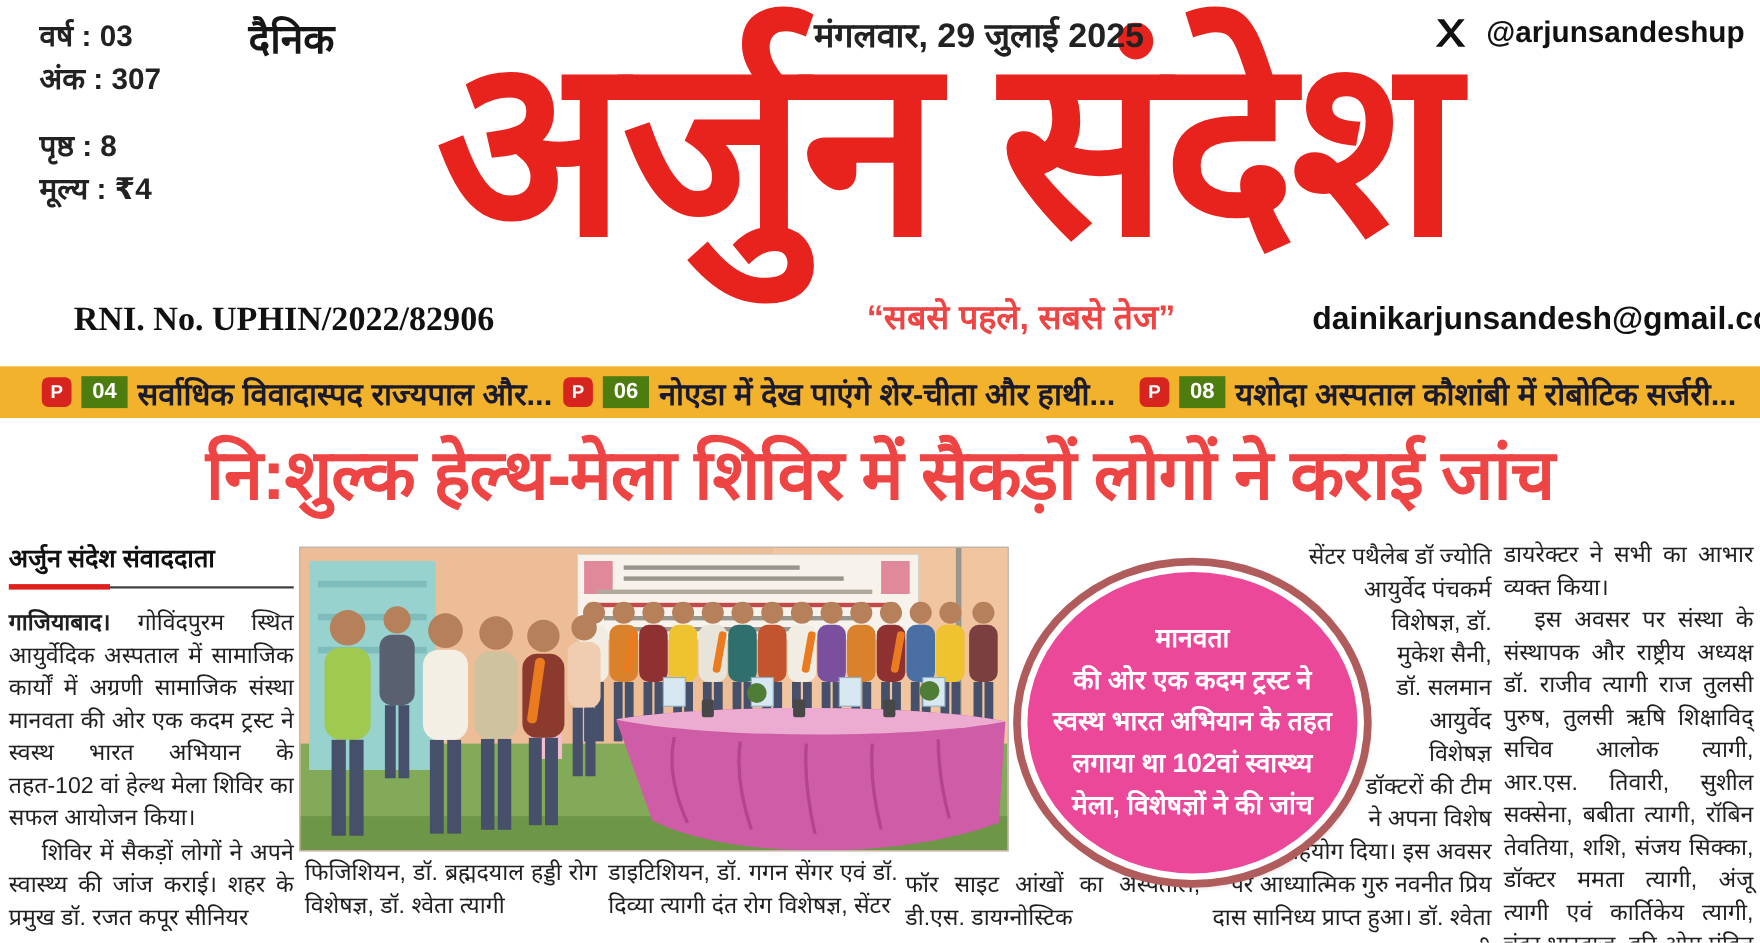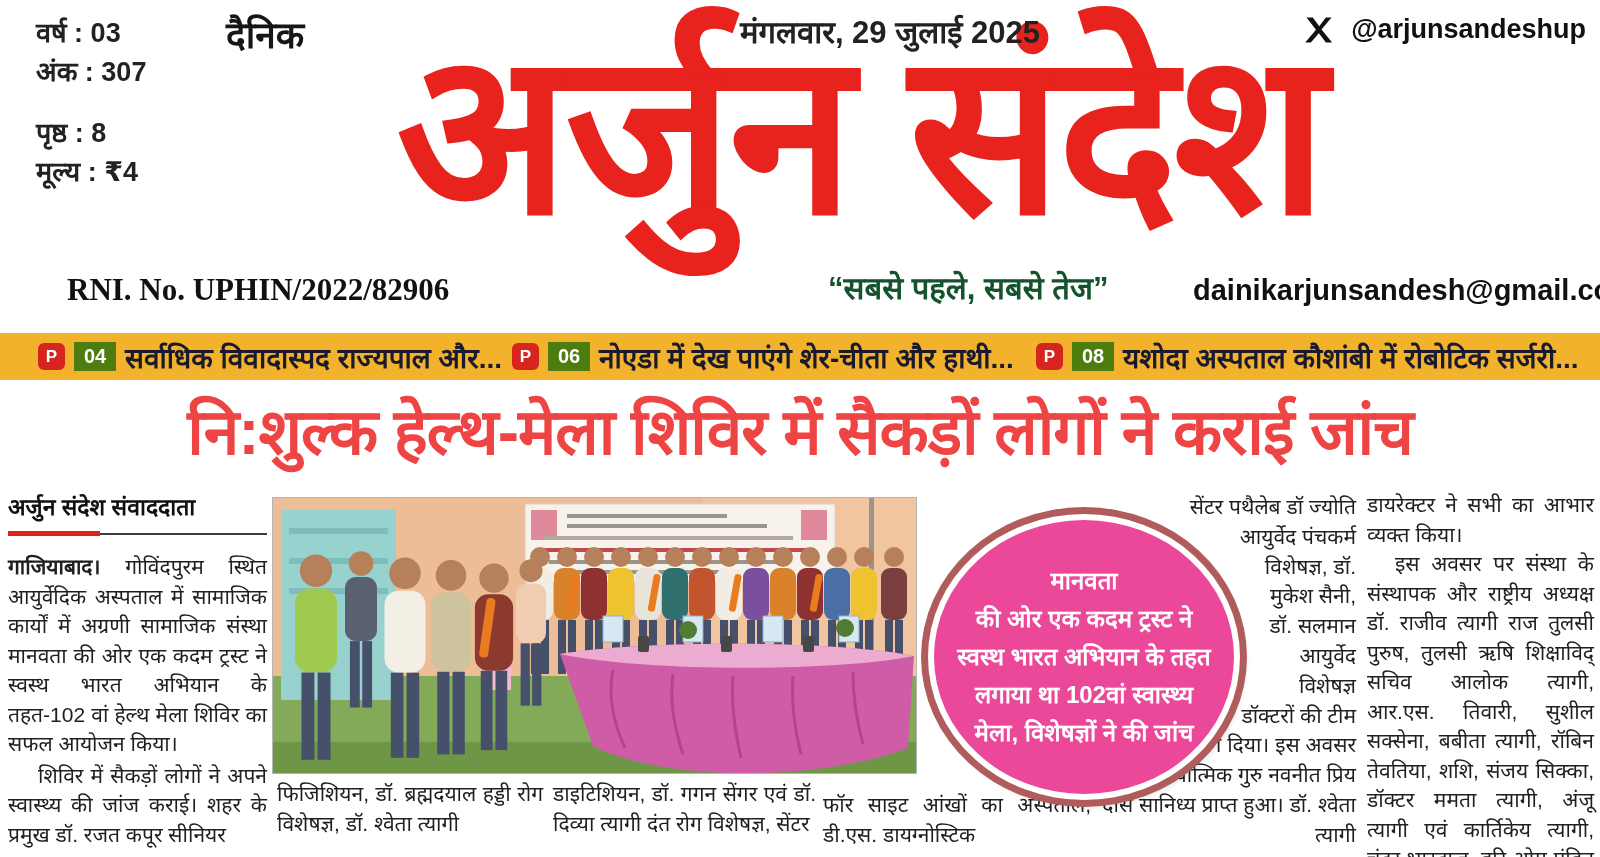--- a/index.html
+++ b/index.html
@@ -13,21 +13,21 @@
   .daily{position:absolute;left:226px;top:8px;font-size:37px;font-weight:700;color:#161616;}
   .paper-title{position:absolute;left:170px;top:-34px;width:1380px;margin:0;text-align:center;
                font-size:226px;font-weight:900;color:#e8221c;line-height:336px;letter-spacing:-4px;white-space:nowrap;}
   .edition-date{position:absolute;left:720px;top:10px;width:340px;text-align:center;
                 font-size:31px;font-weight:700;color:#222;white-space:nowrap;z-index:2;}
   .social{position:absolute;right:14px;top:14px;display:flex;align-items:center;gap:17px;
           font-size:27px;font-weight:700;color:#111;z-index:2;}
   .x-icon{width:30px;height:30px;display:block;}
   .rni{position:absolute;left:24px;top:272px;font-size:31px;font-weight:700;color:#111;
        font-family:"Liberation Serif","DejaVu Serif",serif;z-index:2;margin-left:43px;}
-  .tagline{position:absolute;left:788px;top:266px;font-size:31px;font-weight:700;color:#14532d;z-index:2;white-space:nowrap;margin-left:40px;}
+  .tagline{position:absolute;left:788px;top:266px;font-size:31px;font-weight:700;color:#ef4444;z-index:2;white-space:nowrap;}
   .email{position:absolute;left:1193px;top:274px;font-size:29px;font-weight:700;color:#111;z-index:2;white-space:nowrap;}
 
   
   .teaser-bar{position:absolute;left:0;top:333px;width:1600px;height:47px;background:#f2b22c;}
   .teaser{position:absolute;top:0;height:47px;display:flex;align-items:center;gap:9px;white-space:nowrap;}
   .teaser.t1{left:38px}.teaser.t2{left:512px}.teaser.t3{left:1036px}
   .p-badge{width:27px;height:27px;background:#d8241e;color:#fff;border-radius:6px;display:flex;
            align-items:center;justify-content:center;font-size:17px;font-weight:800;}
   .p-num{min-width:42px;height:29px;background:#4d7c0f;color:#fff;display:flex;align-items:center;
          justify-content:center;font-size:20px;font-weight:700;}
@@ -223,20 +223,21 @@
 
     <div class="col5">
       <div class="wl">सेंटर पथैलेब डॉ ज्योति</div>
       <div class="wl">आयुर्वेद पंचकर्म</div>
       <div class="wl">विशेषज्ञ, डॉ.</div>
       <div class="wl">मुकेश सैनी,</div>
       <div class="wl">डॉ. सलमान</div>
       <div class="wl">आयुर्वेद</div>
       <div class="wl">विशेषज्ञ</div>
       <div class="wl">डॉक्टरों की टीम</div>
+      <div class="wl">ने अपना विशेष</div>
       <div class="wl">सहयोग दिया। इस अवसर</div>
       <p class="tail">पर आध्यात्मिक गुरु नवनीत प्रिय दास सानिध्य प्राप्त हुआ। डॉ. श्वेता त्यागी</p>
     </div>
 
     <div class="col6 bodytxt">
       <p>डायरेक्टर ने सभी का आभार व्यक्त किया।</p>
       <p class="indent">इस अवसर पर संस्था के संस्थापक और राष्ट्रीय अध्यक्ष डॉ. राजीव त्यागी राज तुलसी पुरुष, तुलसी ऋषि शिक्षाविद् सचिव आलोक त्यागी, आर.एस. तिवारी, सुशील सक्सेना, बबीता त्यागी, रॉबिन तेवतिया, शशि, संजय सिक्का, डॉक्टर ममता त्यागी, अंजू त्यागी एवं कार्तिकेय त्यागी, चंद्रर भारद्वाज, हरि ओम पंडित आदि उपस्थित रहे।</p>
     </div>
 
     <aside class="callout">

